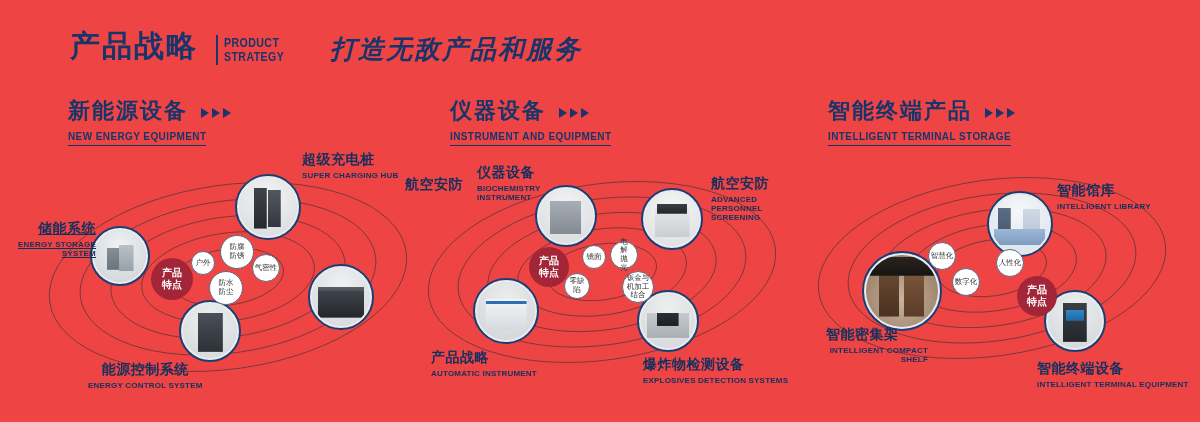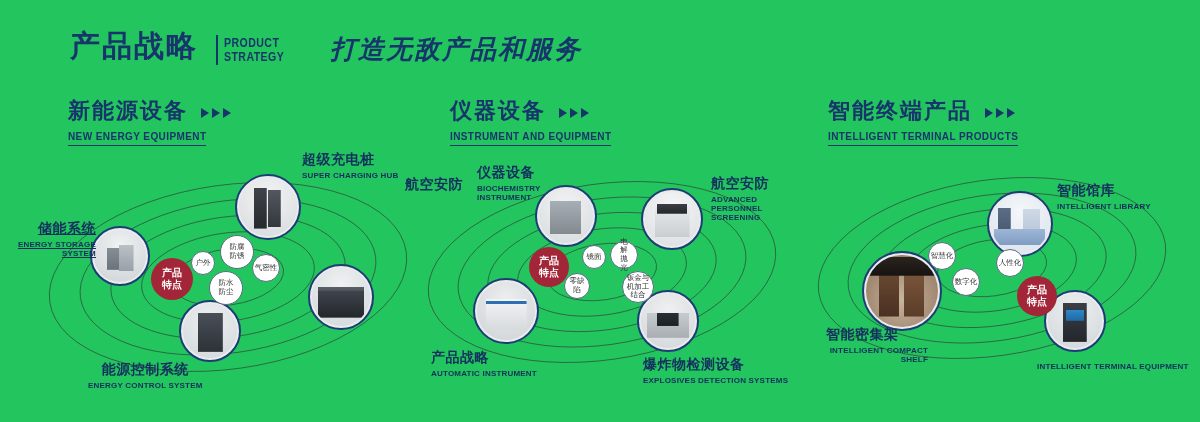--- a/index.html
+++ b/index.html
@@ -1,16 +1,16 @@
 <!DOCTYPE html>
 <html><head>
 <meta charset="utf-8">
 <style>
   html,body{margin:0;padding:0;background:#fff;}
-  .page{position:relative;width:1200px;height:422px;background:#22c55e;overflow:hidden;
+  .page{position:relative;width:1200px;height:422px;background:#ef4444;overflow:hidden;
         font-family:"Liberation Sans",sans-serif;color:#14305e;}
   
   .hdr-title{position:absolute;left:70px;top:26px;font-size:30px;font-weight:700;letter-spacing:2px;color:#17356b;z-index:4;}
   .hdr-div{position:absolute;left:216px;top:35px;width:2px;height:30px;background:#17356b;z-index:4;}
   .hdr-sub{position:absolute;left:224px;top:36px;font-size:12px;line-height:14px;font-weight:700;
            letter-spacing:.5px;color:#17356b;transform:scaleX(.88);transform-origin:left top;z-index:4;}
   .hdr-tagline{position:absolute;left:330px;top:32px;font-size:26px;font-weight:700;letter-spacing:2px;color:#17356b;z-index:4;font-style:italic;}
   
   .sec-h{position:absolute;z-index:4;color:#17356b;}
   .sec-h-row{display:flex;align-items:center;}
@@ -111,21 +111,21 @@
   </div>
   <div class="sec-h" style="left:828px;top:96px;">
     <div class="sec-h-row">
       <span class="sec-h-cn">智能终端产品</span>
       <span class="arrows">
           <i></i>
           <i></i>
           <i></i>
         </span>
     </div>
-    <div class="sec-h-en">INTELLIGENT TERMINAL PRODUCTS</div>
+    <div class="sec-h-en">INTELLIGENT TERMINAL STORAGE</div>
   </div>
 
   <svg class="orbits" style="left:40px;top:180px;" width="380" height="195" viewBox="0 0 380 195">
     <g transform="rotate(-8 188 97)" fill="none" stroke="#333" stroke-width="0.7" opacity="0.85">
       <ellipse cx="188" cy="97" rx="180" ry="92"></ellipse>
         <ellipse cx="188" cy="97" rx="149" ry="76"></ellipse>
       <ellipse cx="188" cy="97" rx="118" ry="60"></ellipse>
         <ellipse cx="188" cy="97" rx="87" ry="44"></ellipse>
       <ellipse cx="188" cy="97" rx="56" ry="28"></ellipse>
     </g>
@@ -232,16 +232,17 @@
 
   <div class="lbl" style="left:1057px;top:182px;">
     <div class="cn">智能馆库</div>
     <div class="en">INTELLIGENT LIBRARY</div>
   </div>
   <div class="lbl" style="left:826px;top:326px;width:102px;">
     <div class="cn">智能密集架</div>
     <div class="en en-right">INTELLIGENT COMPACT SHELF</div>
   </div>
   <div class="lbl" style="left:1037px;top:360px;">
+    <div class="cn">智能终端设备</div>
     <div class="en">INTELLIGENT TERMINAL EQUIPMENT</div>
   </div>
 
 </div>
 
 </body></html>

